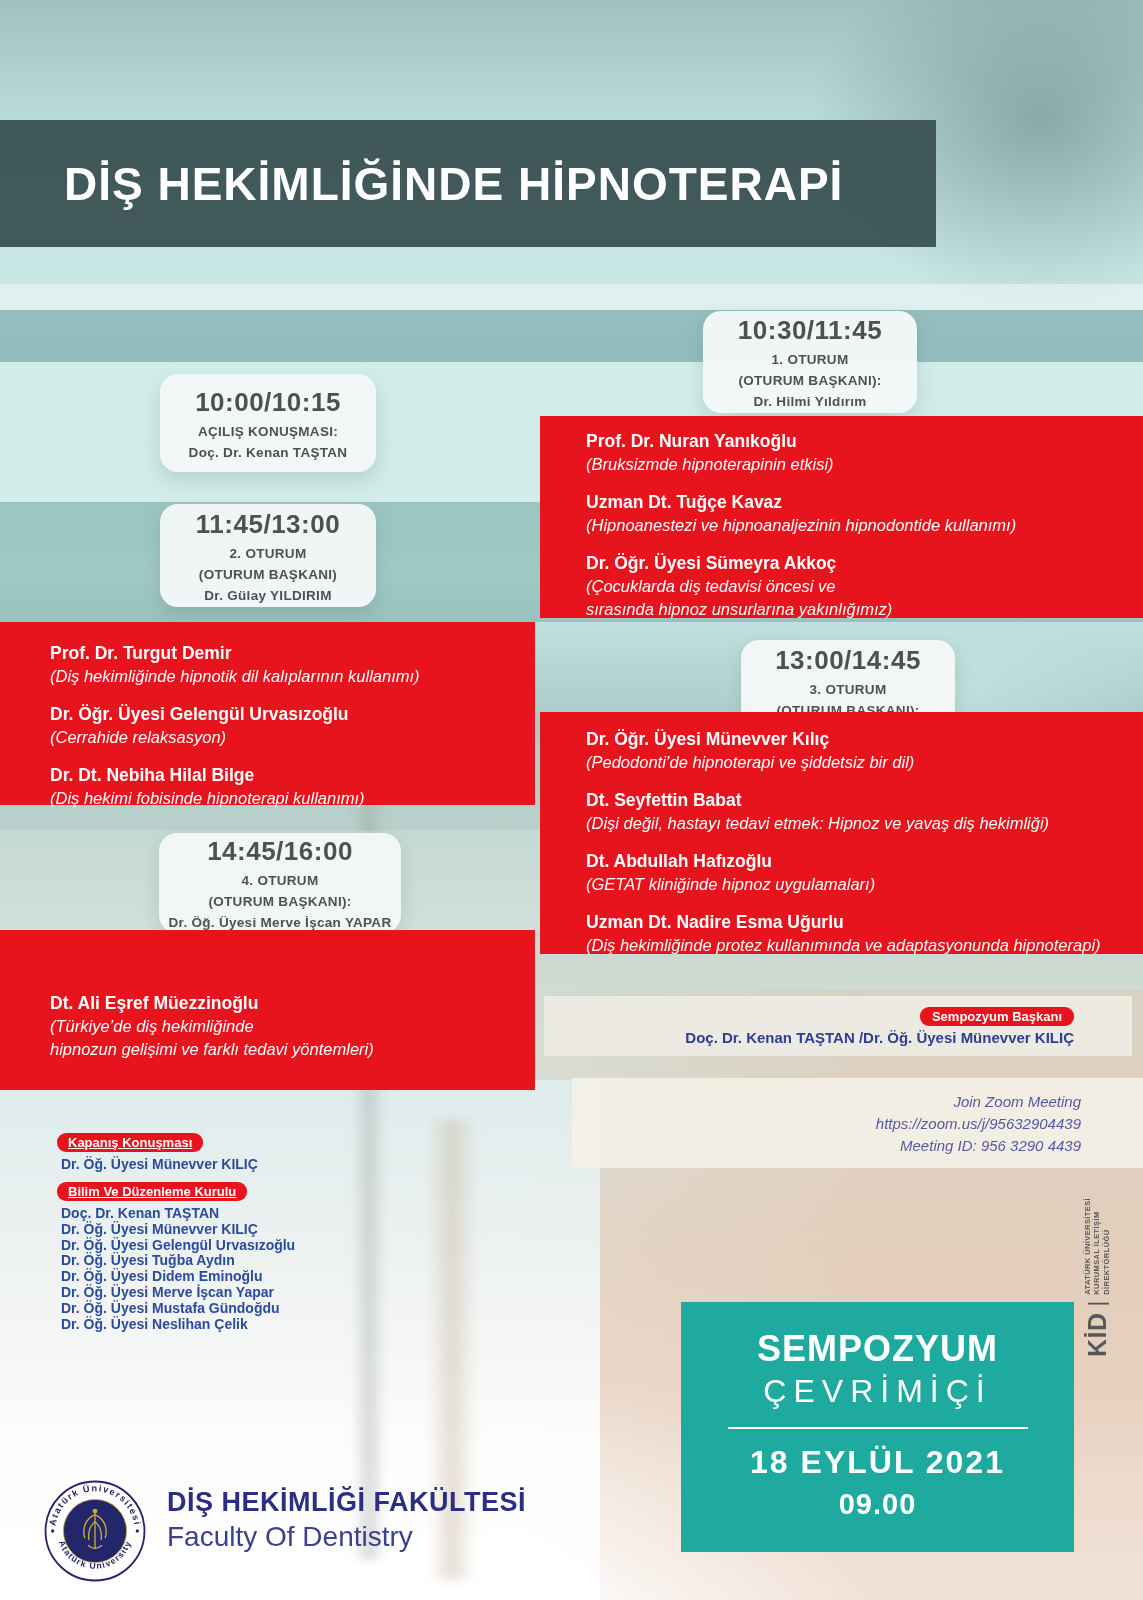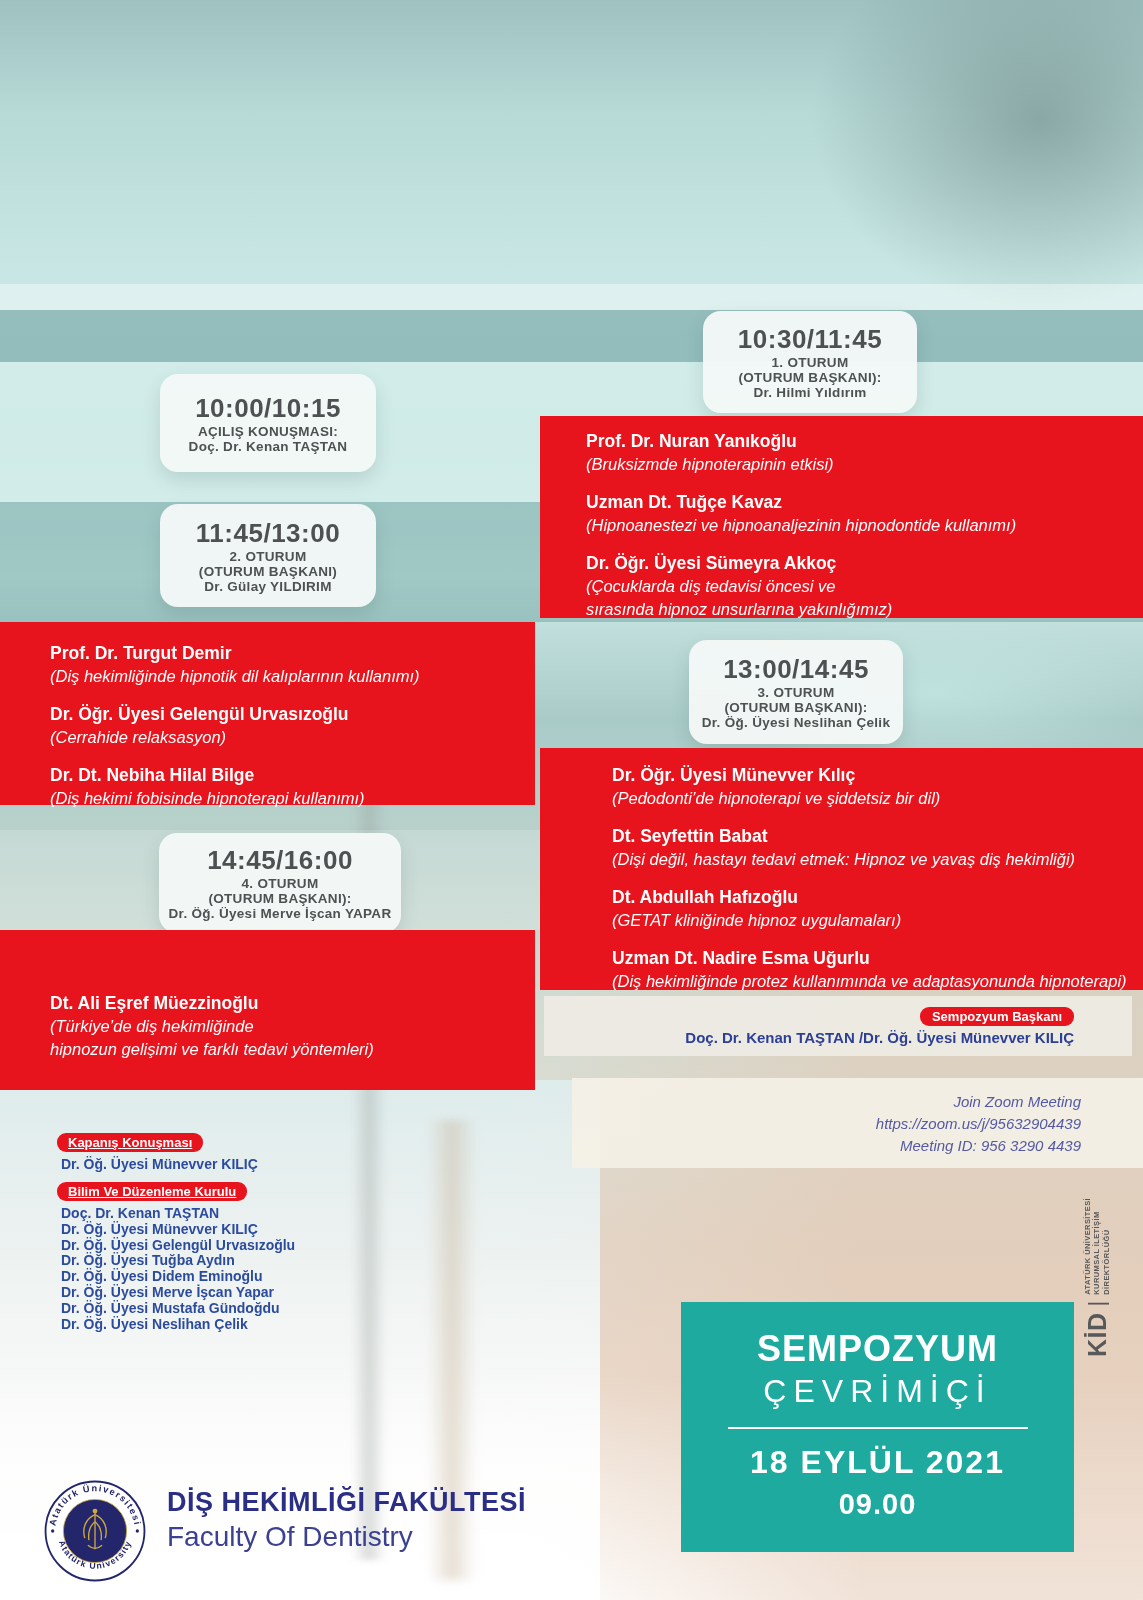--- a/index.html
+++ b/index.html
@@ -25,34 +25,34 @@
   #band2{top:310px;height:52px;background:rgba(73,130,132,0.40);}
   #band3{top:362px;height:140px;background:rgba(224,245,242,0.50);}
   #band4{top:502px;height:120px;background:rgba(98,152,150,0.42);}
   #band5{top:830px;height:100px;background:rgba(255,255,255,0.18);}
   
   #banner{left:0;top:120px;width:936px;height:127px;background:rgba(56,80,82,0.94);
     display:flex;align-items:center;padding-left:64px;box-sizing:border-box;}
   #banner h1{margin:0;color:#fff;font-size:46px;font-weight:800;letter-spacing:1px;}
   
   .time-box{background:rgba(244,248,247,0.96);border-radius:18px;box-shadow:0 8px 18px rgba(50,80,80,0.16);
-    display:flex;flex-direction:column;align-items:center;justify-content:center;
+    display:flex;flex-direction:column;align-items:center;justify-content:center;gap:6px;
     color:#4e5152;text-align:center;box-sizing:border-box;padding:6px;}
   .tb-time{font-size:26px;font-weight:800;letter-spacing:0.5px;}
   .tb-line{font-size:13.5px;font-weight:700;letter-spacing:0.3px;}
   #box-opening{left:160px;top:374px;width:216px;height:98px;}
   #box-s1{left:703px;top:311px;width:214px;height:102px;}
   #box-s2{left:160px;top:504px;width:216px;height:103px;}
-  #box-s3{left:689px;top:640px;width:214px;height:104px;}
+  #box-s3{left:741px;top:640px;width:214px;height:104px;}
   #box-s4{left:152px;top:833px;width:242px;height:100px;margin-left:7px;}
   
   .red-block{background:#e8141d;color:#fff;box-sizing:border-box;}
   #red-s1{left:540px;top:416px;width:603px;height:202px;padding:14px 14px 0 46px;}
   #red-s2{left:0;top:622px;width:535px;height:183px;padding:20px 8px 0 50px;}
-  #red-s3{left:540px;top:748px;width:603px;height:242px;padding:16px 14px 0 72px;}
+  #red-s3{left:540px;top:712px;width:603px;height:242px;padding:16px 14px 0 46px;}
   #red-s4{left:0;top:930px;width:535px;height:160px;padding:62px 8px 0 50px;}
   .talk{margin-bottom:15px;}
   .talk-name{font-size:17.5px;font-weight:800;line-height:23px;}
   .talk-topic{font-size:16.5px;font-style:italic;font-weight:400;line-height:23px;white-space:pre-line;}
   
   #chair-bar{left:544px;top:996px;width:588px;height:60px;background:rgba(238,236,228,0.92);
     display:flex;flex-direction:column;align-items:flex-end;justify-content:center;gap:3px;
     padding-right:58px;box-sizing:border-box;}
   .badge{background:#e8141d;color:#fff;font-size:13px;font-weight:700;padding:2px 12px;border-radius:9px;}
   .chair-names{color:#2c3f95;font-size:15px;font-weight:700;}
@@ -95,20 +95,23 @@
   <div class="abs" id="bg-warm"></div>
   <div class="abs" id="bg-bottomleft"></div>
   <div class="abs streak1"></div>
   <div class="abs streak2"></div>
   <div class="abs band" id="band1"></div>
   <div class="abs band" id="band2"></div>
   <div class="abs band" id="band3"></div>
   <div class="abs band" id="band4"></div>
   <div class="abs band" id="band5"></div>
 
+  <div class="abs" id="banner">
+    <h1>DİŞ HEKİMLİĞİNDE HİPNOTERAPİ</h1>
+  </div>
 
   <div class="abs time-box" id="box-opening">
     <div class="tb-time">10:00/10:15</div>
     <div class="tb-line">AÇILIŞ KONUŞMASI:</div>
     <div class="tb-line">Doç. Dr. Kenan TAŞTAN</div>
   </div>
 
   <div class="abs time-box" id="box-s1">
     <div class="tb-time">10:30/11:45</div>
     <div class="tb-line">1. OTURUM</div>

